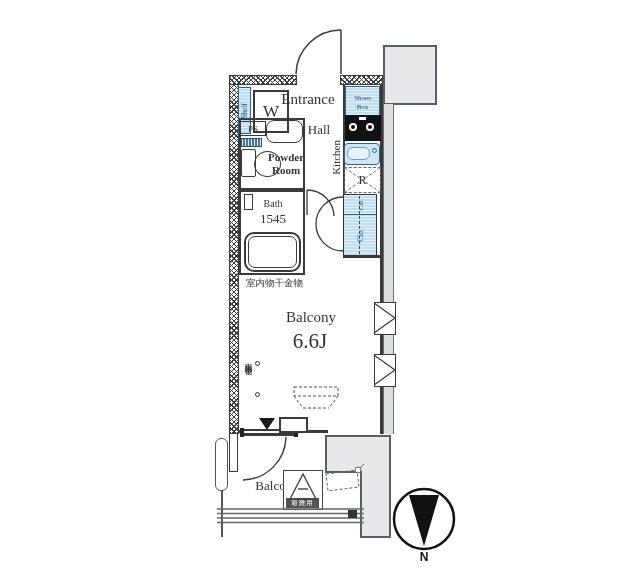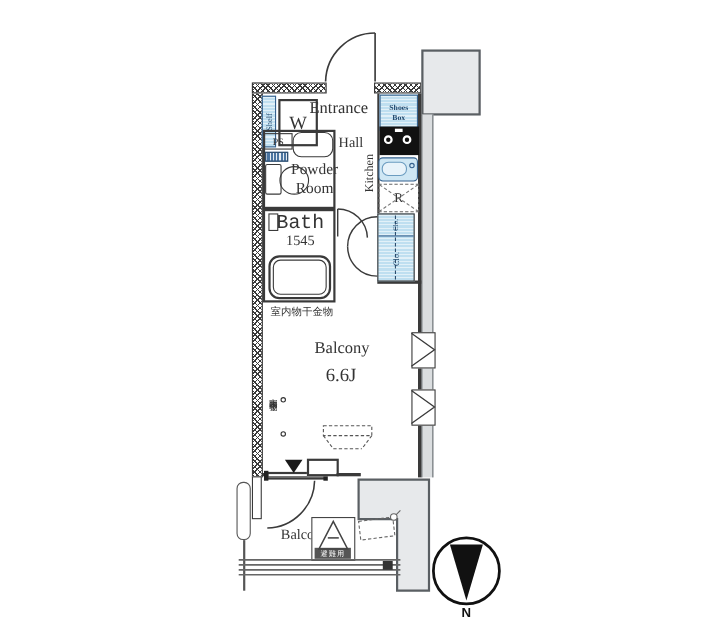--- a/index.html
+++ b/index.html
@@ -36,32 +36,32 @@
   <div class="abs lbl bluebox" style="left:238px;top:87px;width:13px;height:47px;">
     <span class="vtx" style="font-size:7.5px;color:#22496e;">Shelf</span>
   </div>
   <div class="abs lbl" style="left:253px;top:90px;width:36px;height:43px;border:2px solid #3a3a3a;">
     <span style="font-size:17px;">W</span>
   </div>
   <div class="abs lbl" style="left:265px;top:91px;width:86px;height:16px;">
     <span style="font-size:15px;">Entrance</span>
   </div>
   <div class="abs lbl bluebox" style="left:345px;top:86px;width:35px;height:33px;">
-    <span style="font-size:7px;line-height:1.15;color:#22496e;width:26px;font-weight:bold;">Shoes Box</span>
+    <span style="font-size:7px;line-height:1.15;color:#22496e;width:26px;">Shoes Box</span>
   </div>
 
   <div class="abs lbl" style="left:240px;top:121px;width:26px;height:15px;border:1.5px solid #3a3a3a;">
     <span style="font-size:9px;">PS</span>
   </div>
   <div class="abs" style="left:241px;top:138px;width:21px;height:9px;background:repeating-linear-gradient(90deg,rgba(255,255,255,.85) 0 1px,transparent 1px 3px),#4a74a0;border:1px solid #2d4d6d;"></div>
   <div class="abs" style="left:266px;top:120px;width:37px;height:23px;border:1.5px solid #3a3a3a;border-radius:8px;"></div>
   <div class="abs" style="left:241px;top:149px;width:15px;height:28px;border:1.5px solid #3a3a3a;border-radius:2px;"></div>
   <div class="abs" style="left:254px;top:151px;width:27px;height:26px;border:1.5px solid #3a3a3a;border-radius:50%;"></div>
   <div class="abs lbl" style="left:268px;top:151px;width:36px;height:26px;">
-    <span style="font-size:14px;line-height:1.2;">Powder Room</span>
+    <span style="font-size:11px;line-height:1.2;font-weight:bold;">Powder Room</span>
   </div>
   <div class="abs" style="left:239px;top:118px;width:66px;height:72px;border:2px solid #3a3a3a;"></div>
   <div class="abs lbl" style="left:303px;top:123px;width:32px;height:14px;">
     <span style="font-size:13px;">Hall</span>
   </div>
 
   <div class="abs lbl" style="left:329px;top:121px;width:13px;height:73px;">
     <span class="vtx" style="font-size:11px;">Kitchen</span>
   </div>
   <div class="abs" style="left:345px;top:115px;width:36px;height:26px;background:#111;">
@@ -88,34 +88,34 @@
     </div>
   </div>
 
   <div class="abs" style="left:239px;top:190px;width:66px;height:85px;border:2px solid #3a3a3a;">
     <div class="abs" style="left:3px;top:2px;width:9px;height:16px;border:1.5px solid #3a3a3a;"></div>
     <div class="abs" style="left:3px;top:40px;width:57px;height:40px;border:2px solid #3a3a3a;border-radius:10px;">
       <div class="abs" style="left:2px;top:2px;right:2px;bottom:2px;border:1px solid #3a3a3a;border-radius:7px;"></div>
     </div>
   </div>
   <div class="abs lbl" style="left:252px;top:195px;width:42px;height:16px;">
-    <span style="font-size:18px;font-family:Liberation Mono, monospace;">Bath</span>
+    <span style="font-size:10px;">Bath</span>
   </div>
   <div class="abs lbl" style="left:252px;top:211px;width:42px;height:16px;">
     <span style="font-size:13px;">1545</span>
   </div>
   <div class="abs" style="left:246px;top:277px;width:64px;height:12px;font-family:'Liberation Sans',sans-serif;font-size:9.5px;">
     <span>室内物干金物</span>
   </div>
 
   <div class="abs lbl" style="left:280px;top:308px;width:62px;height:18px;">
     <span style="font-size:15px;">Balcony</span>
   </div>
   <div class="abs lbl" style="left:288px;top:331px;width:44px;height:20px;">
-    <span style="font-size:17px;">6.6J</span>
+    <span style="font-size:21px;">6.6J</span>
   </div>
   <div class="abs" style="left:243px;top:349px;width:13px;height:72px;">
     <span class="vjp" style="font-size:7.5px;letter-spacing:1px;">室内物干金物</span>
   </div>
   <div class="abs" style="left:255px;top:361px;width:5px;height:5px;border:1px solid #333;border-radius:50%;"></div>
   <div class="abs" style="left:255px;top:392px;width:5px;height:5px;border:1px solid #333;border-radius:50%;"></div>
 
   <div class="abs" style="left:374px;top:302px;width:22px;height:33px;background:#fff;border:1.5px solid #3a3a3a;"></div>
   <div class="abs" style="left:374px;top:354px;width:22px;height:33px;background:#fff;border:1.5px solid #3a3a3a;"></div>
 

